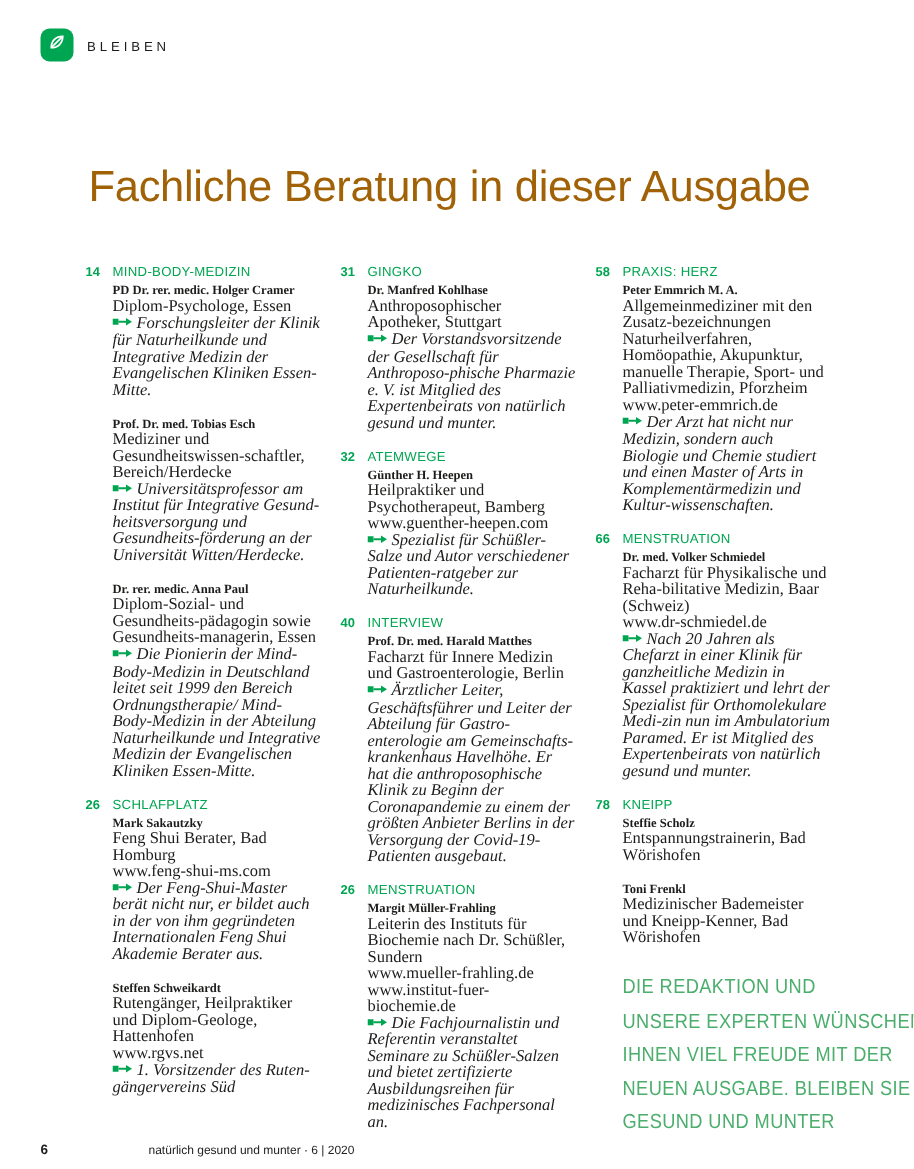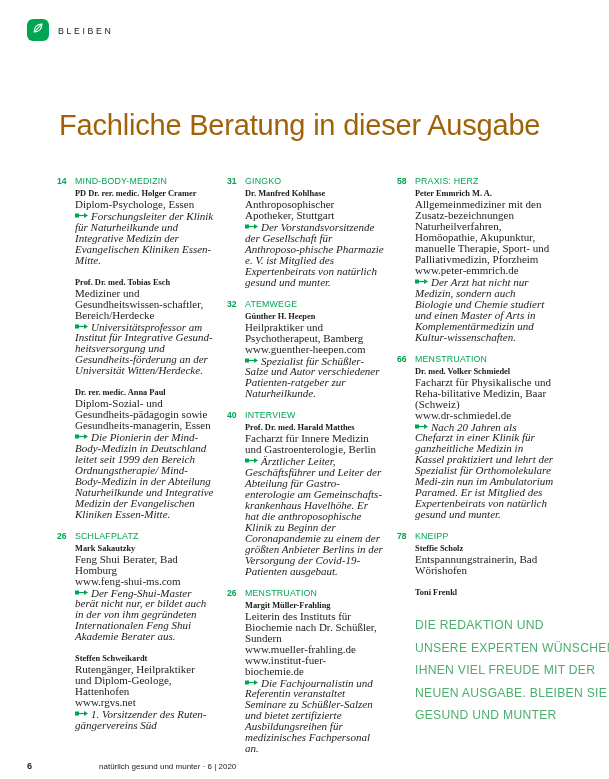--- a/index.html
+++ b/index.html
@@ -245,20 +245,21 @@
           <div class="section">
             <div class="sec-num">78</div>
             <div class="sec-body">
               <div class="sec-heading">KNEIPP</div>
               <div class="entry">
                 <div class="entry-name">Steffie Scholz</div>
                 <div class="line">Entspannungstrainerin, Bad Wörishofen</div>
               </div>
               <div class="entry">
                 <div class="entry-name">Toni Frenkl</div>
+                <div class="line">Medizinischer Bademeister und Kneipp-Kenner, Bad Wörishofen</div>
               </div>
             </div>
           </div>
         </div>
       <div class="hand-note">
         <div>DIE REDAKTION UND</div>
         <div>UNSERE EXPERTEN WÜNSCHEN</div>
         <div>IHNEN VIEL FREUDE MIT DER</div>
         <div>NEUEN AUSGABE. BLEIBEN SIE</div>
         <div>GESUND UND MUNTER</div>

